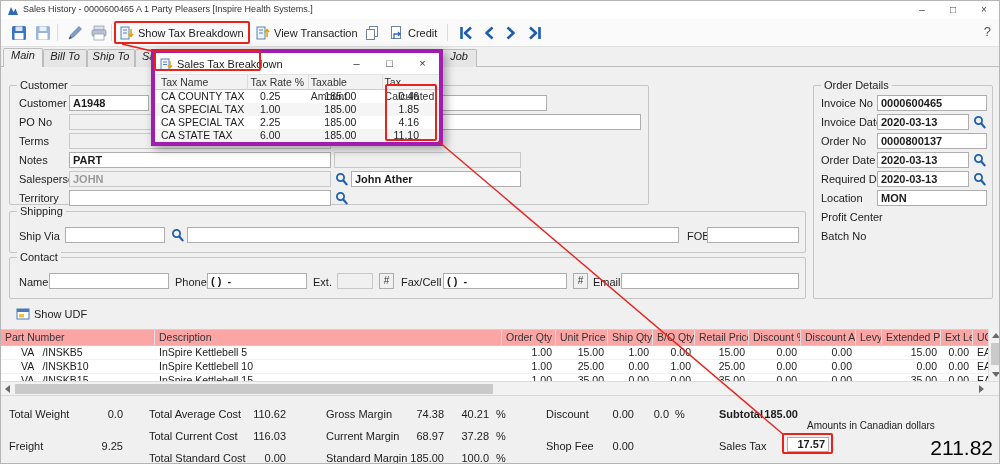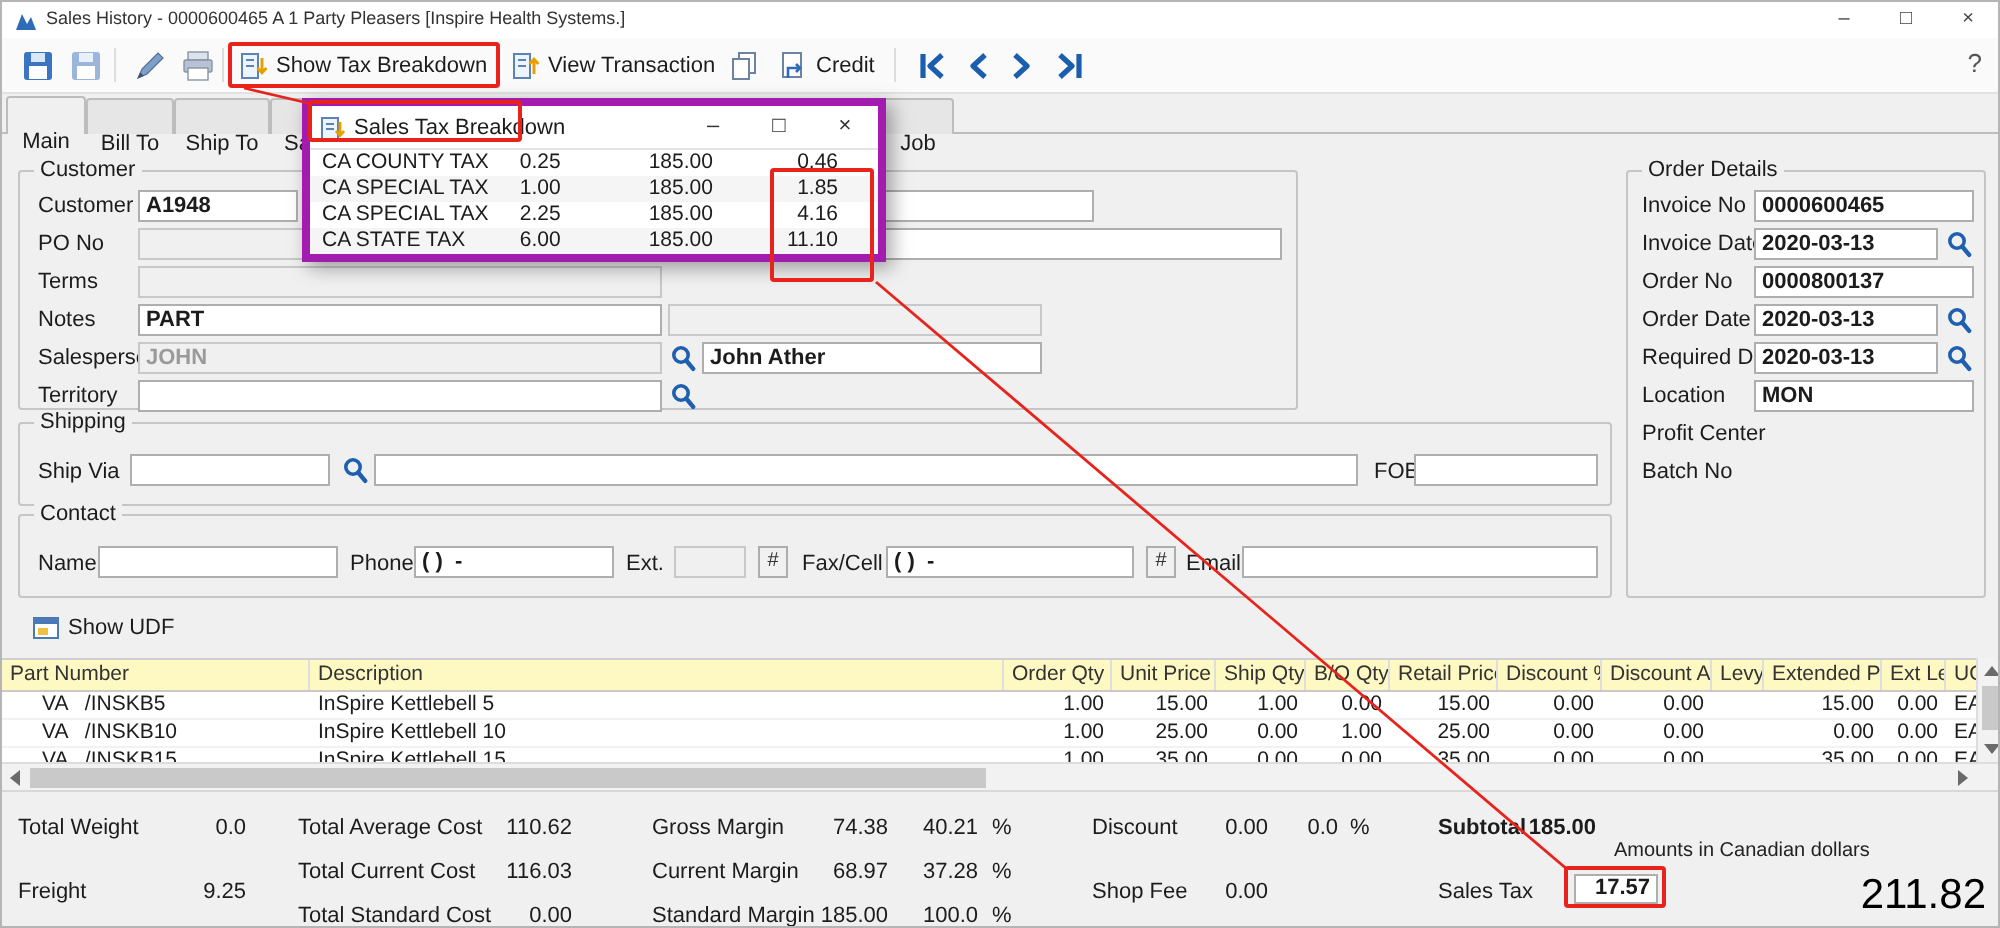--- a/index.html
+++ b/index.html
@@ -18,41 +18,41 @@
              border-bottom:1px solid #e2e2e2; }
   .tbtn { position:absolute; top:2px; height:24px; display:flex; align-items:center; gap:4px; padding:0 3px; }
   .tbtn span { white-space:nowrap; }
   .tsep { position:absolute; top:5px; width:1px; height:17px; background:#dcdcdc; }
   .helpq { position:absolute; right:8px; top:5px; font-size:13px; color:#555; }
 
   
   .tabbar { position:absolute; left:0; top:46px; width:100%; height:20px; }
   .tabline { position:absolute; left:0; top:19px; width:100%; height:1px; background:#bdbdbd; }
   .tab { position:absolute; top:2px; height:18px; background:#e6e6e6; border:1px solid #bdbdbd;
-         border-bottom:none; border-radius:2px 2px 0 0; text-align:center; padding-top:16px; z-index:1; }
+         border-bottom:none; border-radius:2px 2px 0 0; text-align:center; padding-top:0; z-index:1;font-style:italic; }
   .tab.selected { top:1px; height:19px; background:#f0f0f0; z-index:2; }
   .tab.lefted { text-align:left; padding-left:6px; }
 
   
   .group { position:absolute; border:1px solid #c5c5c5; border-radius:2px; }
   .glabel { position:absolute; background:#f0f0f0; padding:0 3px; white-space:nowrap; z-index:1; }
   .lbl { position:absolute; white-space:nowrap; color:#1c1c1c; }
   .fld { position:absolute; height:16px; background:#fff; border:1px solid #aeaeae; line-height:14px;
          padding:0 3px; white-space:pre; overflow:hidden;font-weight:bold; }
   .fld.gray { background:#f0f0f0; border-color:#c8c8c8; }
   .fld.dim { color:#9a9a9a; }
   .fld.num { text-align:right; }
   .mag { position:absolute; width:14px; height:15px; }
   .hashbtn { position:absolute; height:16px; width:15px; background:#f1f1f1; border:1px solid #adadad;
              text-align:center; line-height:14px; font-size:10px; color:#333; }
 
   
   .items { position:absolute; left:0; top:328px; width:988px; height:52px; background:#fff;
            overflow:hidden; border-top:1px solid #cfcfcf; }
-  .items-header { display:flex; height:16px; background:#fef9c3; border-bottom:1px solid #c9c9c9; }
+  .items-header { display:flex; height:16px; background:#fca5a5; border-bottom:1px solid #c9c9c9; }
   .items-header .cell { border-right:1px solid #dedede; font-size:10.5px; color:#333; line-height:15px; }
   .items-row { display:flex; height:14px; line-height:13px; font-size:10.5px; border-bottom:1px solid #f2f2f2; }
   .cell { flex:none; padding:0 4px; white-space:pre; overflow:hidden; }
   .cell.num { text-align:right; }
   .c0{width:154px; padding-left:20px;} .items-header .c0{padding-left:4px;}
   .c1{width:347px}.c2{width:54px}.c3{width:52px}.c4{width:45px}.c5{width:42px}.c6{width:54px}
   .c7{width:52px}.c8{width:55px}.c9{width:26px}.c10{width:59px}.c11{width:32px}.c12{width:16px}
 
   
   .sb { position:absolute; background:#f2f2f2; }
@@ -444,20 +444,26 @@
         <rect x="1" y="1" width="8" height="11" fill="#eef4fb" stroke="#5b84b5"></rect>
         <line x1="3" y1="4" x2="7" y2="4" stroke="#5b84b5"></line>
           <line x1="3" y1="6.5" x2="7" y2="6.5" stroke="#5b84b5"></line>
         <path d="M10 3 L10 9.5 M8 7.5 L10 9.8 L12 7.5" stroke="#e8a000" stroke-width="1.4" fill="none"></path>
       </svg>
       <span class="dlg-title-text">Sales Tax Breakdown</span>
       <div class="dlg-btn" style="right:66px">–</div>
       <div class="dlg-btn" style="right:33px">□</div>
       <div class="dlg-btn" style="right:0">×</div>
     </div>
+    <div class="dlg-header">
+      <div class="dh dh0">Tax Name</div>
+      <div class="dh dh1">Tax Rate %</div>
+      <div class="dh dh2">Taxable Amount</div>
+      <div class="dh dh3">Tax Calculated</div>
+    </div>
     <div class="dlg-row">
       <div class="d0">CA COUNTY TAX</div>
       <div class="d1">0.25</div>
       <div class="d2">185.00</div>
       <div class="d3">0.46</div>
     </div>
     <div class="dlg-row alt">
       <div class="d0">CA SPECIAL TAX</div>
       <div class="d1">1.00</div>
       <div class="d2">185.00</div>

